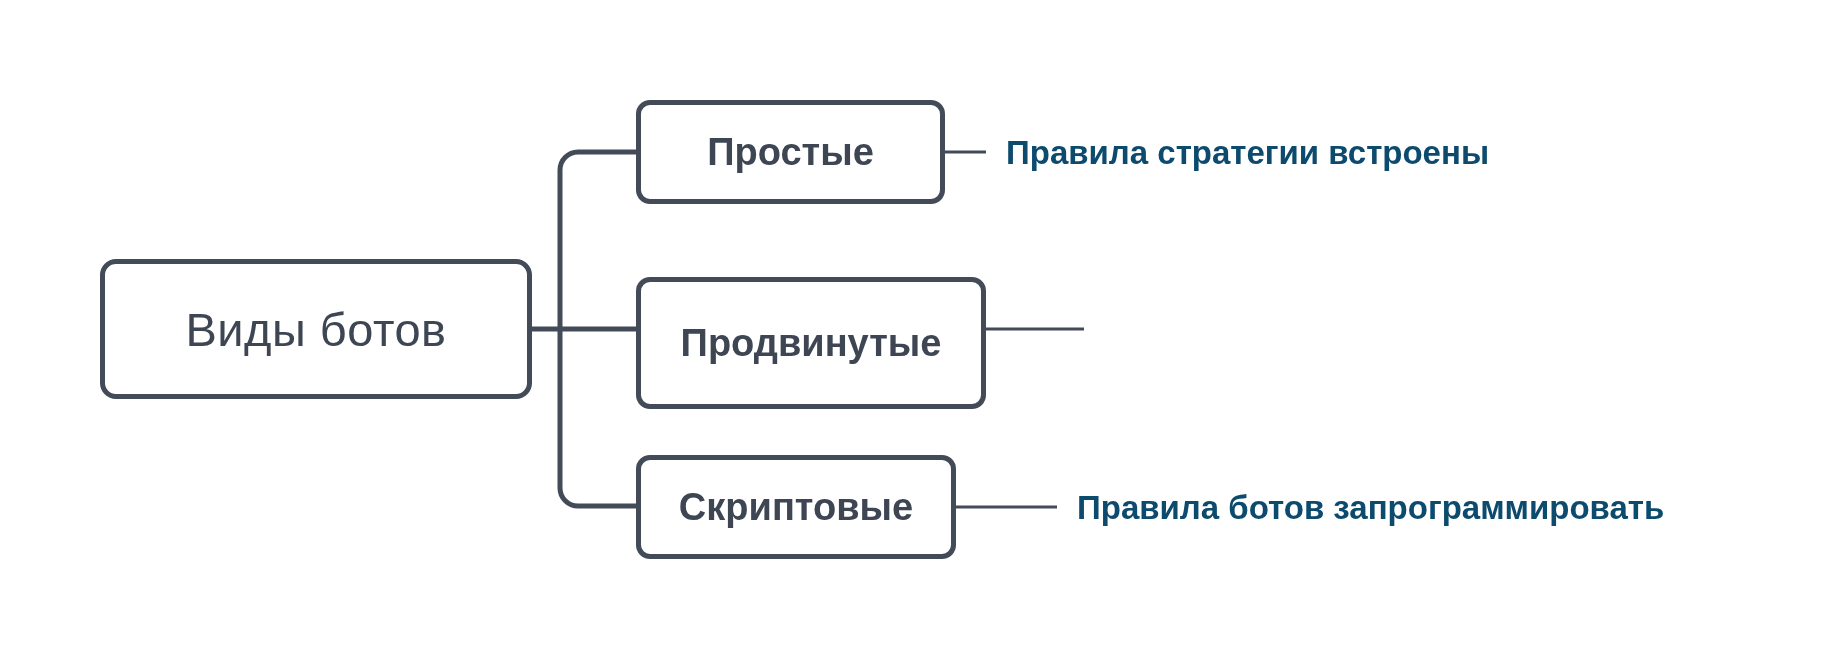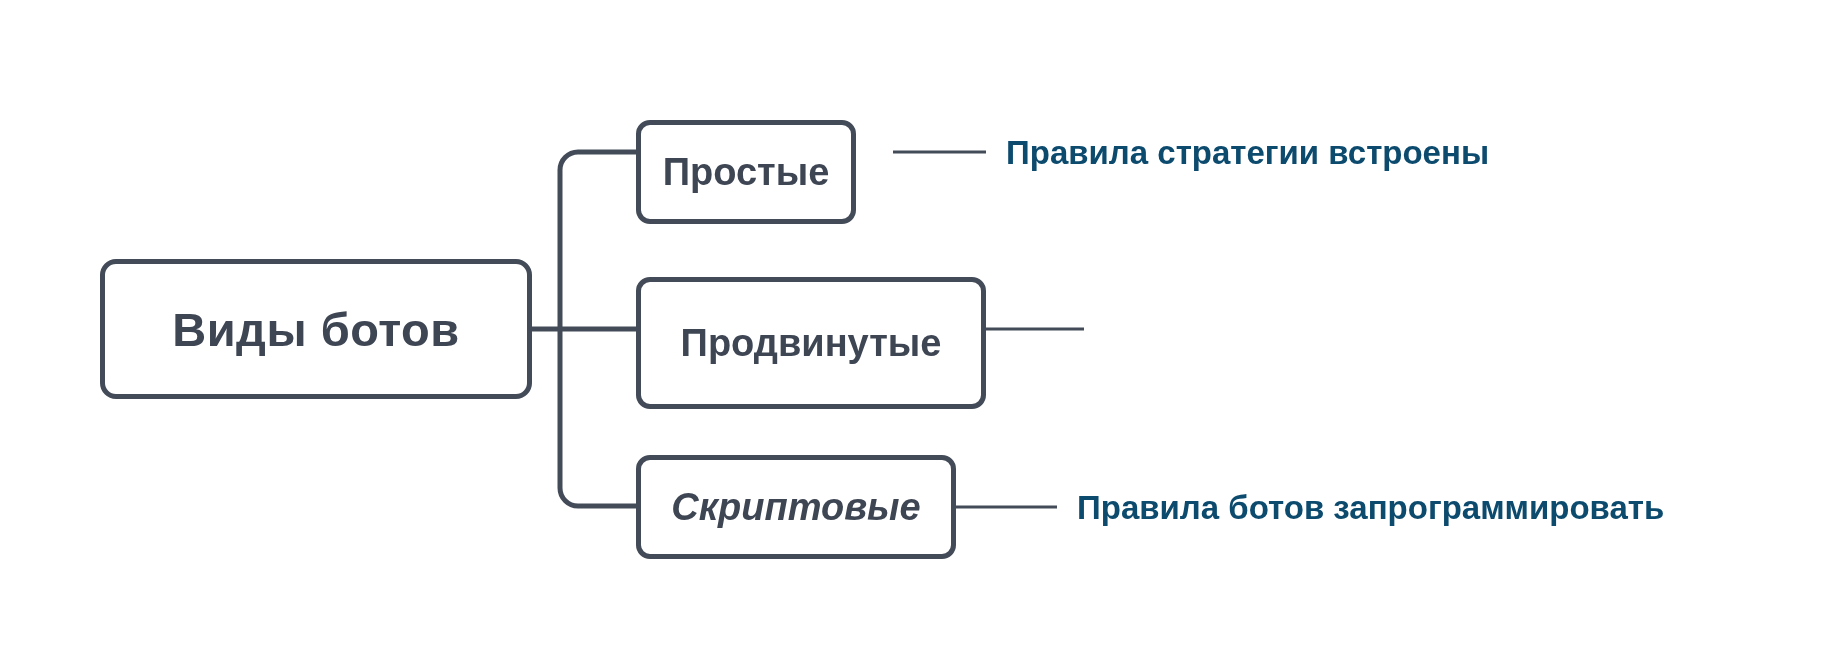--- a/index.html
+++ b/index.html
@@ -46,42 +46,40 @@
   }
   #root-node {
     left: 100px;
     top: 259px;
     width: 432px;
     height: 140px;
     border-radius: 16px;
   }
   #root-node .node-label {
     font-size: 47px;
-    font-weight: 700;
+    font-weight: 400;
     letter-spacing: 0.5px;
   }
   #node-0 {
     left: 636px;
     top: 100px;
-    width: 220px;
+    width: 309px;
     height: 104px;
-    margin-top: 20px;
   }
   #node-1 {
     left: 636px;
     top: 277px;
     width: 350px;
     height: 132px;
   }
   #node-2 {
     left: 636px;
     top: 455px;
     width: 320px;
     height: 104px;
-    font-style: italic;
   }
   .child .node-label {
     font-size: 38px;
     font-weight: 700;
   }
   .leaf-label {
     position: absolute;
     color: #0c4a6e;
     font-size: 33px;
     font-weight: 700;

